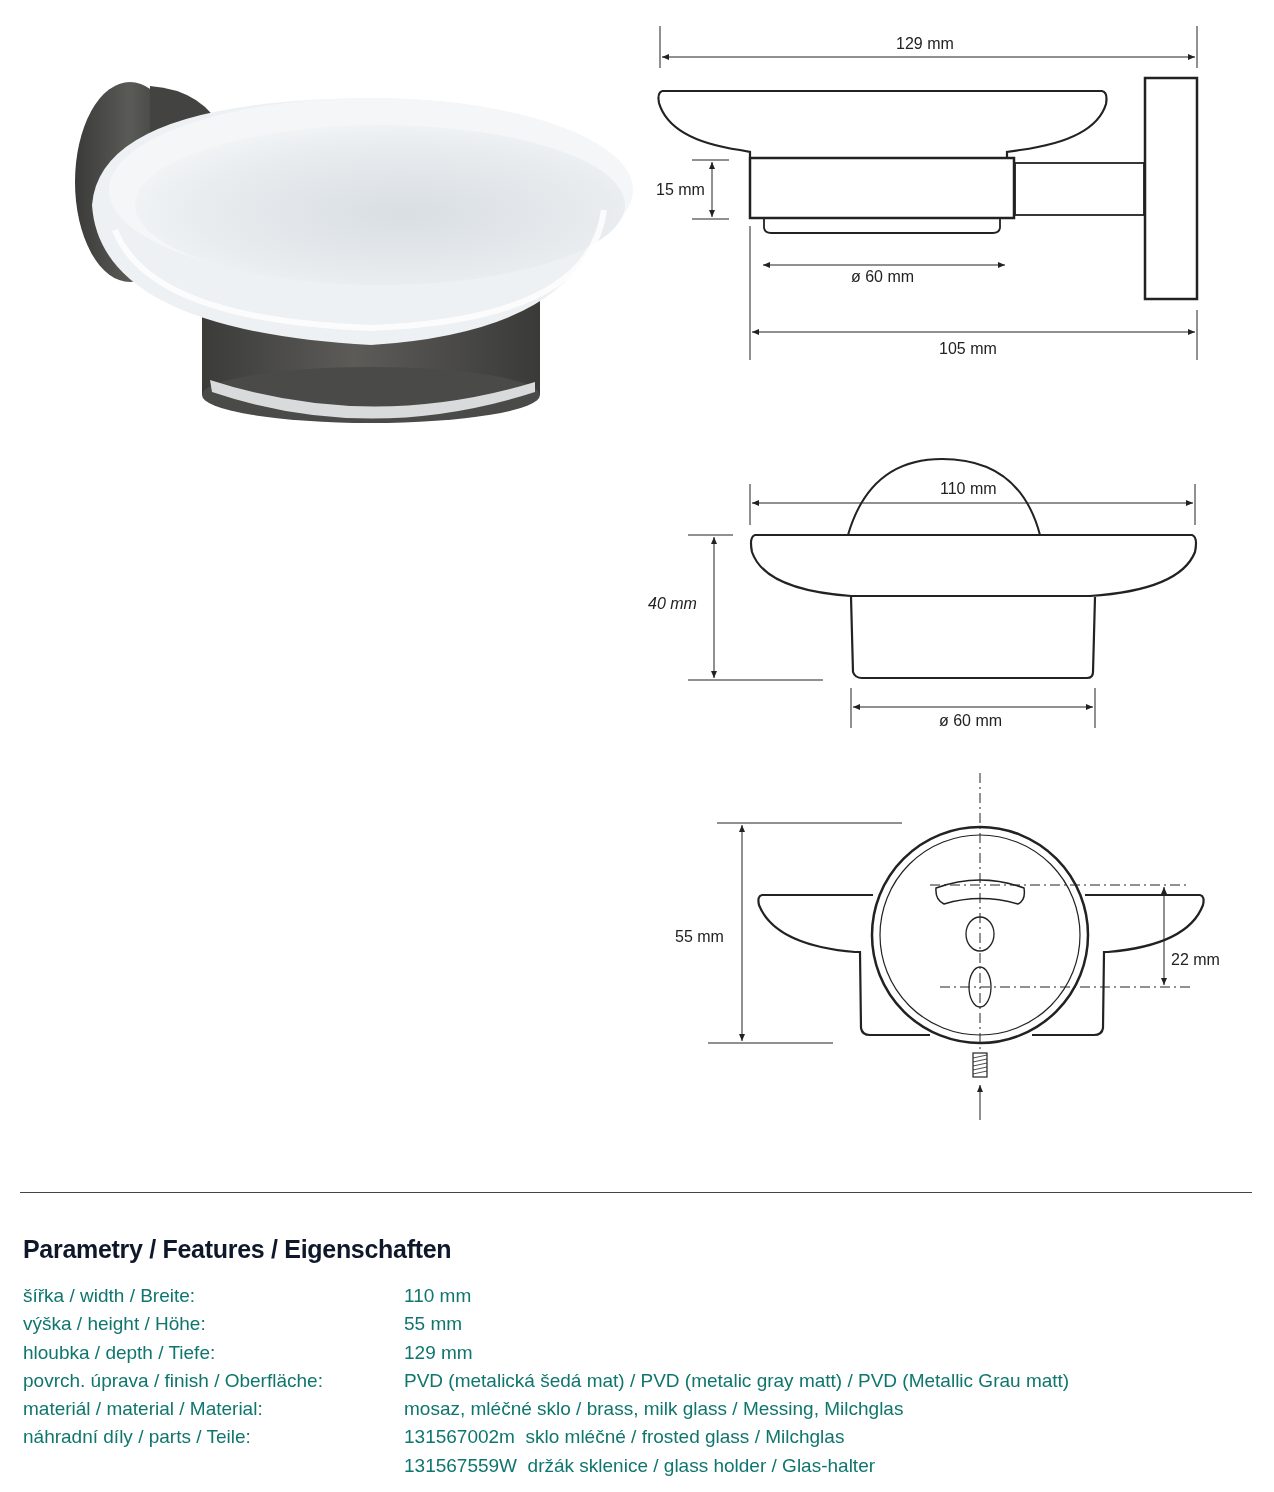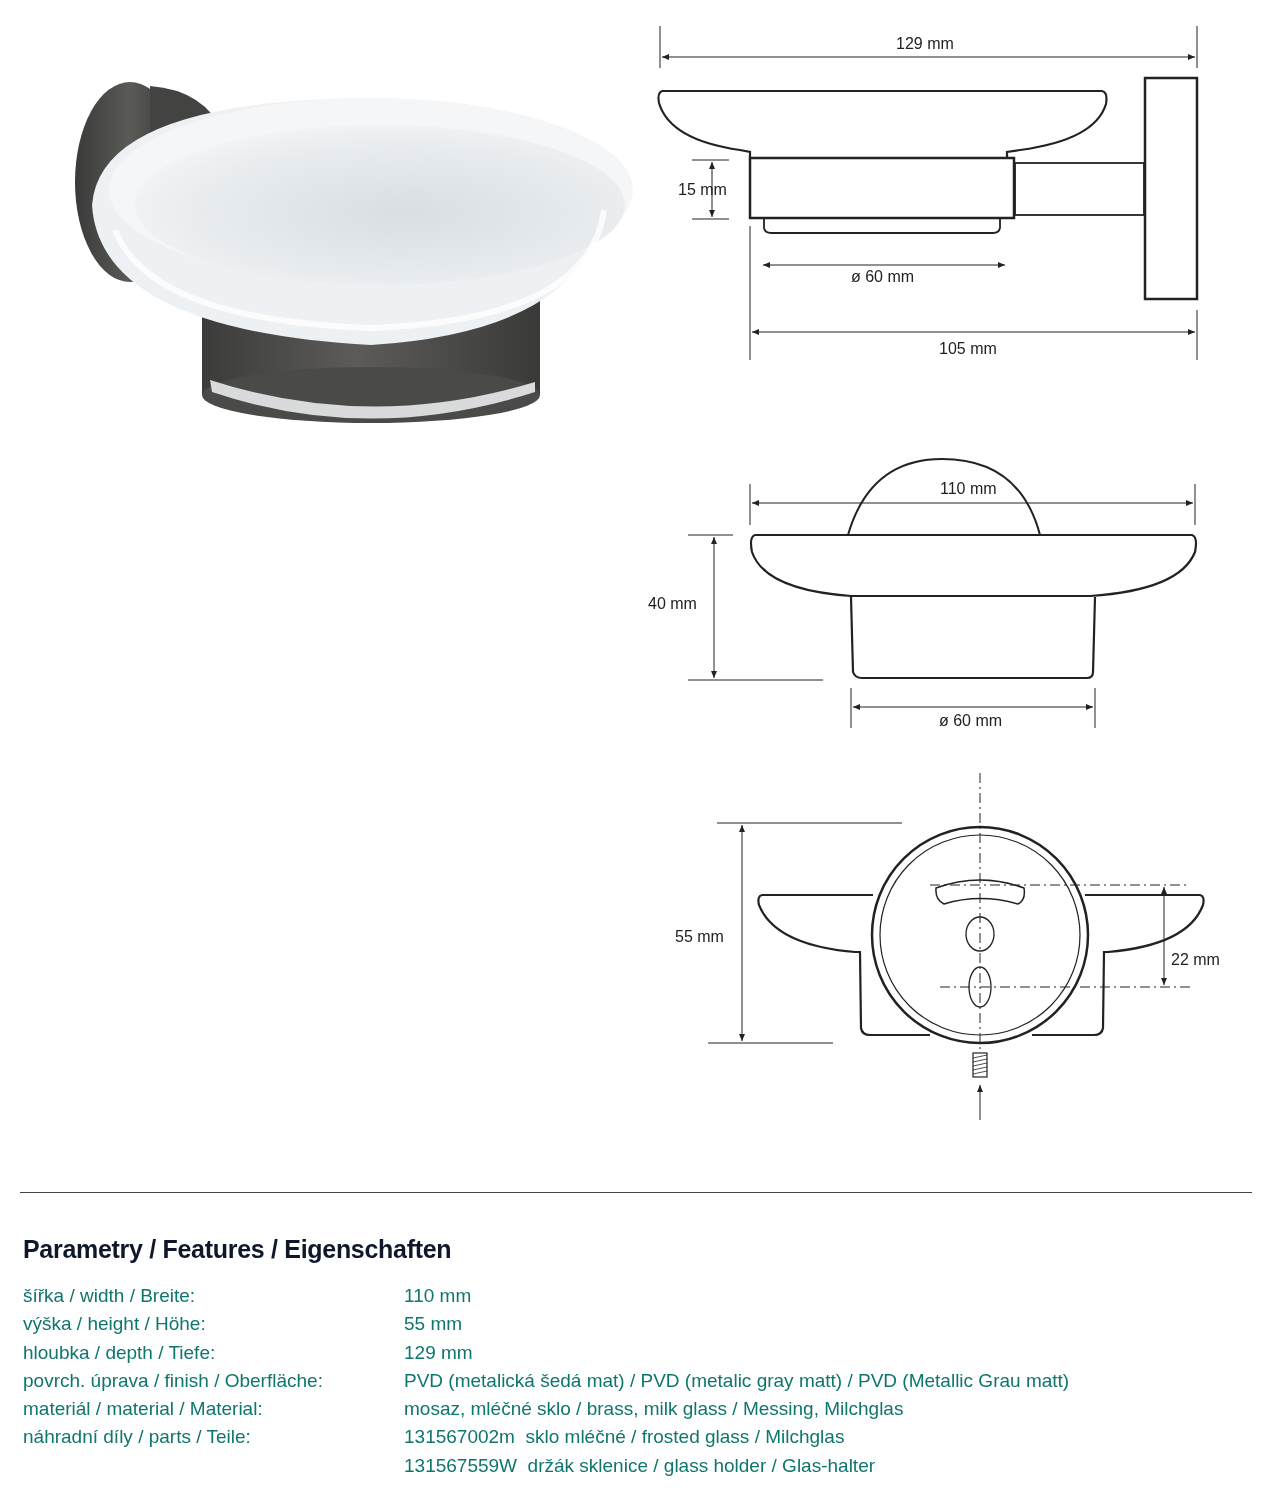--- a/index.html
+++ b/index.html
@@ -78,21 +78,21 @@
       <line x1="763" y1="265" x2="1005" y2="265" stroke-width="1"></line>
       <path d="M763,265 l7,-3 v6 z M1005,265 l-7,-3 v6 z" fill="#222" stroke="none"></path>
 
       <line x1="750" y1="226" x2="750" y2="360" stroke-width="1"></line>
       <line x1="1197" y1="310" x2="1197" y2="360" stroke-width="1"></line>
       <line x1="752" y1="332" x2="1195" y2="332" stroke-width="1"></line>
       <path d="M752,332 l7,-3 v6 z M1195,332 l-7,-3 v6 z" fill="#222" stroke="none"></path>
     </g>
   </svg>
   <span class="dimlabel" style="left:896px;top:35px;">129 mm</span>
-  <span class="dimlabel" style="left:678px;top:181px;">15 mm</span>
+  <span class="dimlabel" style="left:656px;top:181px;">15 mm</span>
   <span class="dimlabel" style="left:851px;top:268px;">ø 60 mm</span>
   <span class="dimlabel" style="left:939px;top:340px;">105 mm</span>
 </div>
 
 <div class="abs" style="left:0;top:440px;width:1274px;height:300px;">
   <svg width="1274" height="300" viewBox="0 440 1274 300">
     <g stroke="#222" fill="none">
 
       <path d="M848,535 Q870,459 942,459 Q1020,459 1040,535" stroke-width="2" transform="translate(0,0)"></path>
 
@@ -110,21 +110,21 @@
       <line x1="714" y1="537" x2="714" y2="678" stroke-width="1"></line>
       <path d="M714,537 l-3,7 h6 z M714,678 l-3,-7 h6 z" fill="#222" stroke="none"></path>
 
       <line x1="851" y1="688" x2="851" y2="728" stroke-width="1"></line>
       <line x1="1095" y1="688" x2="1095" y2="728" stroke-width="1"></line>
       <line x1="853" y1="707" x2="1093" y2="707" stroke-width="1"></line>
       <path d="M853,707 l7,-3 v6 z M1093,707 l-7,-3 v6 z" fill="#222" stroke="none"></path>
     </g>
   </svg>
   <span class="dimlabel" style="left:940px;top:40px;">110 mm</span>
-  <span class="dimlabel" style="left:648px;top:155px;">40 mm</span>
+  <span class="dimlabel" style="left:648px;top:155px;font-style:italic;">40 mm</span>
   <span class="dimlabel" style="left:939px;top:272px;">ø 60 mm</span>
 </div>
 
 <div class="abs" style="left:0;top:760px;width:1274px;height:370px;">
   <svg width="1274" height="370" viewBox="0 760 1274 370">
     <g stroke="#222" fill="none">
 
       <path d="M873,895 L762,895 Q757,896 759,905 Q775,945 855,952 L860,952 L861,1028 Q862,1035 870,1035 L930,1035" stroke-width="2.2"></path>
       <path d="M1085,895 L1200,895 Q1205,896 1203,905 Q1188,945 1108,952 L1104,952 L1103,1028 Q1102,1035 1094,1035 L1032,1035" stroke-width="2.2"></path>
 

